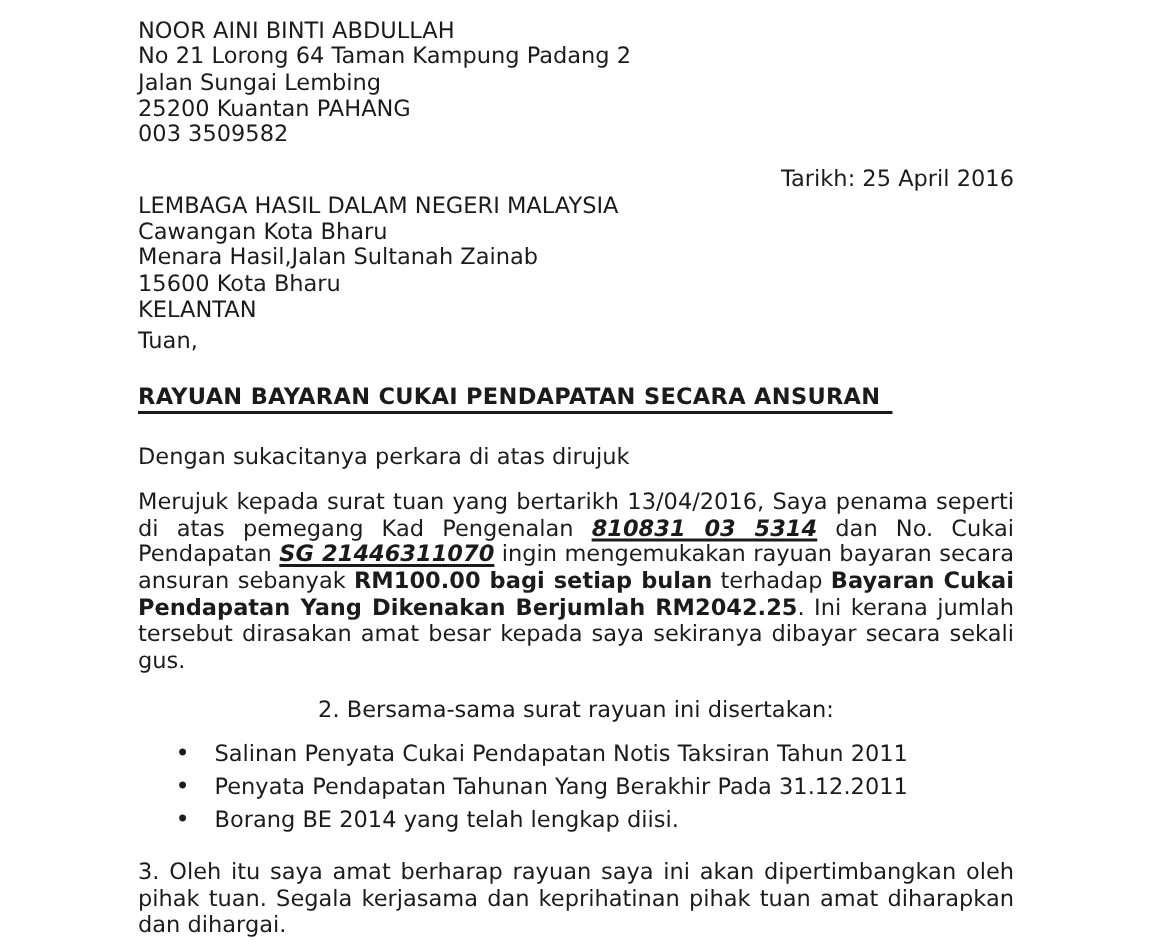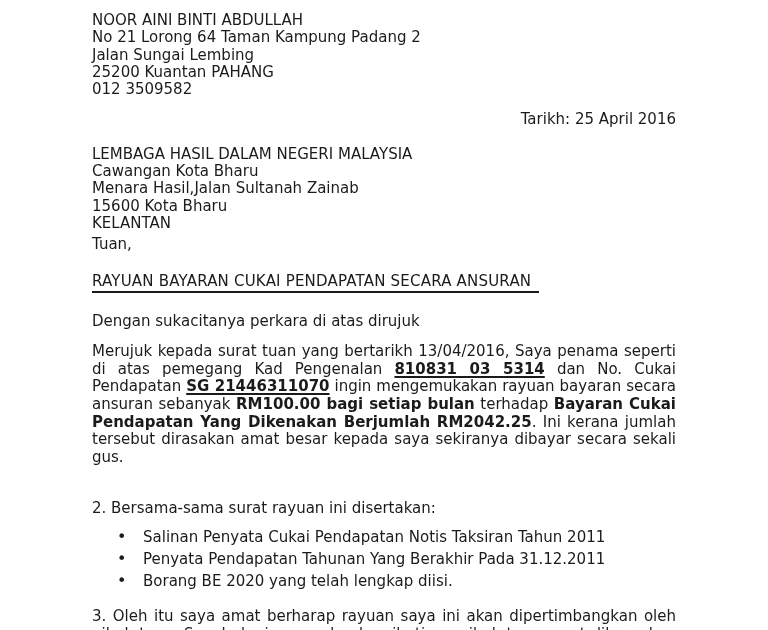--- a/index.html
+++ b/index.html
@@ -26,50 +26,50 @@
   .line {
     line-height: 17.3px;
     white-space: nowrap;
   }
   .date-row {
     margin-top: 13px;
     text-align: right;
     line-height: 17.3px;
   }
   .recipient-block {
-    margin-top: 17px;
   }
   .salutation {
     margin-top: 4px;
     line-height: 17.3px;
   }
   .subject-row {
     margin-top: 18px;
     line-height: 19px;
   }
   .subject-text {
-    font-weight: normal;
+    font-weight: bold;
     letter-spacing: 0.2px;
     border-bottom: 2px solid #1b1b1b;
     padding: 0 8px 1px 0;
   }
   .intro {
     margin-top: 22px;
     line-height: 17.6px;
   }
   .para {
     margin-top: 13px;
     line-height: 17.6px;
     text-align: justify;
   }
   .para span.b { font-weight: bold; }
-  .para span.u { text-decoration: underline; text-decoration-thickness: 2px; text-underline-offset: 2px; }
+  .para span.u { text-decoration: underline; text-decoration-thickness: 2px; text-underline-offset: 2px; font-style: italic; }
   .para2-lead {
-    margin-top: 34px;
+    margin-top: 16px;
     line-height: 17.6px;
+    text-align: center;
   }
   ul.enclosures {
     margin: 8px 0 0 0;
     padding: 0;
     list-style: none;
   }
   ul.enclosures li {
     position: relative;
     padding-left: 51px;
     line-height: 22px;
@@ -90,21 +90,21 @@
 </head>
 <body>
 
 <div class="page">
 
   <div class="sender-block">
       <div class="line">NOOR AINI BINTI ABDULLAH</div>
       <div class="line">No 21 Lorong 64 Taman Kampung Padang 2</div>
       <div class="line">Jalan Sungai Lembing</div>
       <div class="line">25200 Kuantan PAHANG</div>
-      <div class="line">012 3509582</div>
+      <div class="line">003 3509582</div>
     </div>
 
   <div class="date-row">Tarikh: 25 April 2016</div>
 
   <div class="recipient-block">
       <div class="line">LEMBAGA HASIL DALAM NEGERI MALAYSIA</div>
       <div class="line">Cawangan Kota Bharu</div>
       <div class="line">Menara Hasil,Jalan Sultanah Zainab</div>
       <div class="line">15600 Kota Bharu</div>
       <div class="line">KELANTAN</div>
@@ -118,18 +118,18 @@
 
   <div class="intro">Dengan sukacitanya perkara di atas dirujuk</div>
 
   <div class="para"><span>Merujuk kepada surat tuan yang bertarikh 13/04/2016, Saya penama seperti di atas pemegang Kad Pengenalan </span><span class="b u">810831 03 5314</span><span>  dan No. Cukai Pendapatan </span><span class="b u">SG 21446311070</span><span> ingin mengemukakan rayuan bayaran secara ansuran sebanyak </span><span class="b">RM100.00 bagi setiap bulan</span><span> terhadap </span><span class="b">Bayaran Cukai Pendapatan Yang Dikenakan Berjumlah RM2042.25</span><span>. Ini kerana jumlah tersebut dirasakan amat besar kepada saya sekiranya dibayar secara sekali gus.</span></div>
 
   <div class="para2-lead">2. Bersama-sama surat rayuan ini disertakan:</div>
 
   <ul class="enclosures">
       <li>Salinan Penyata Cukai Pendapatan Notis Taksiran Tahun 2011</li>
       <li>Penyata Pendapatan Tahunan Yang Berakhir Pada 31.12.2011</li>
-      <li>Borang BE 2020 yang telah lengkap diisi.</li>
+      <li>Borang BE 2014 yang telah lengkap diisi.</li>
     </ul>
 
   <div class="para3">3. Oleh itu saya amat berharap rayuan saya ini akan dipertimbangkan oleh pihak tuan. Segala kerjasama dan keprihatinan pihak tuan amat diharapkan dan dihargai.</div>
 
 </div>
 
 </body></html>

